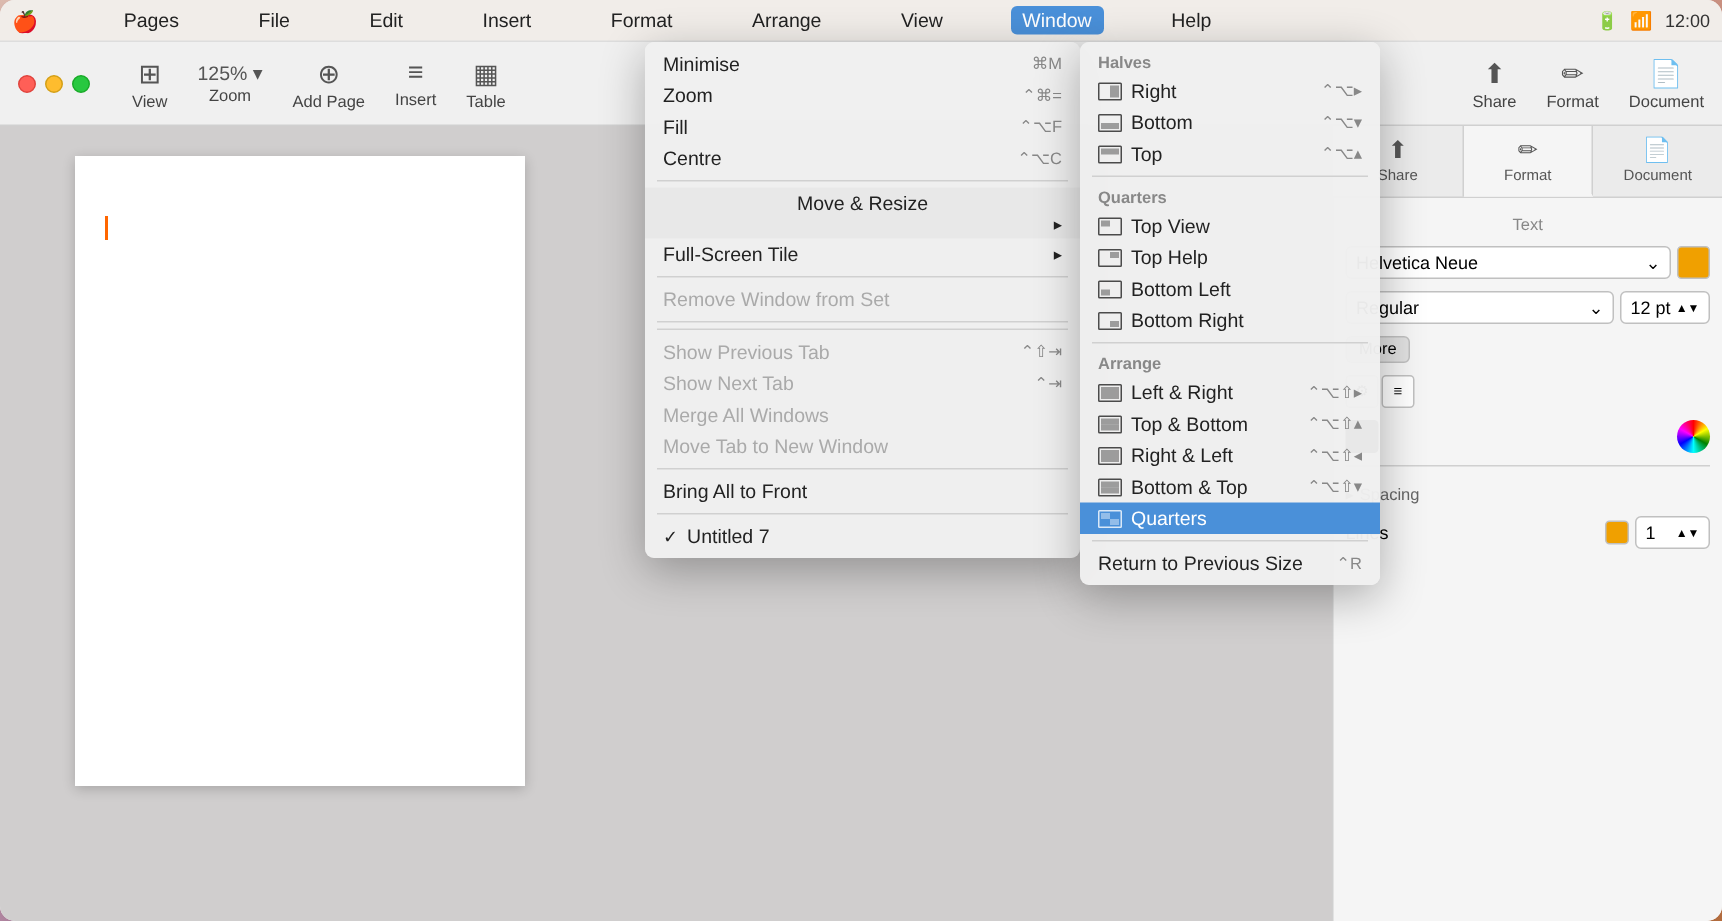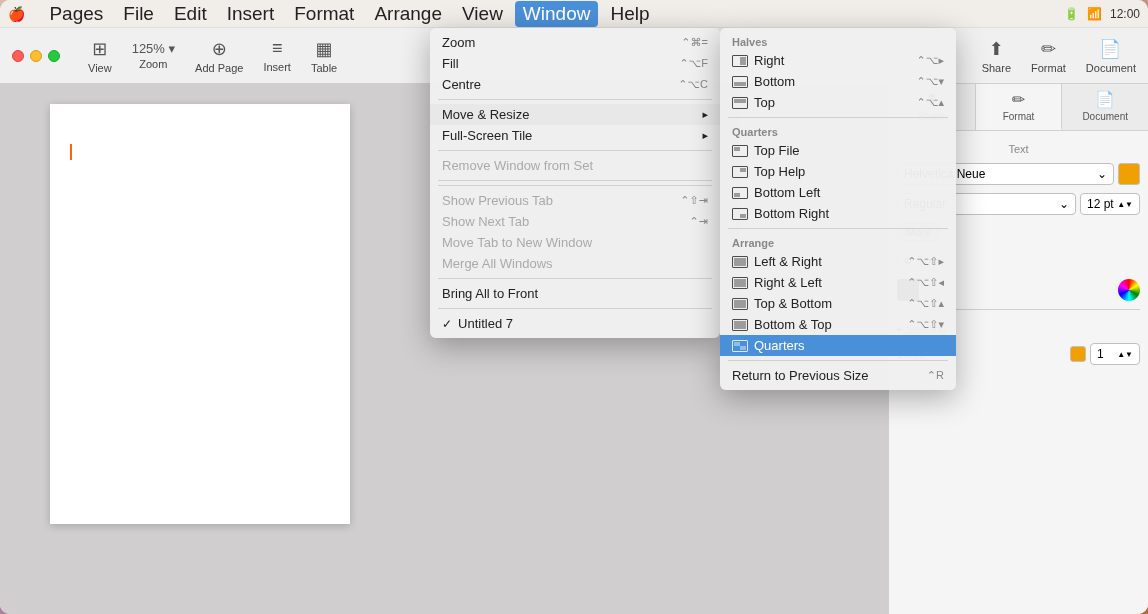--- a/index.html
+++ b/index.html
@@ -53,23 +53,24 @@
 
     .menu-items {
       display: flex;
       gap: 4px;
     }
 
     .menu-item {
       padding: 2px 8px;
       border-radius: 4px;
       cursor: pointer;
-      font-size: 19px;
+      font-size: 13px;
       color: #222;
       white-space: nowrap;
+      margin-left: 33px;
     }
 
     .menu-item.active {
       background: #4a90d9;
       color: white;
     }
 
     .menu-right {
       margin-left: auto;
       display: flex;
@@ -353,28 +354,29 @@
       font-size: 11px;
     }
 
     .menu-row .checkmark {
       margin-right: 6px;
       font-size: 12px;
     }
 
     .menu-row.submenu-active {
       background: #e8e8e8;
+      flex-direction: column;
     }
 
     
     .submenu-main {
       position: absolute;
       top: 28px;
       left: 720px;
-      width: 236px;
+      width: 200px;
       background: rgba(240,240,240,0.97);
       border-radius: 6px;
       box-shadow: 0 8px 30px rgba(0,0,0,0.3);
       padding: 4px 0;
       z-index: 101;
     }
 
     .submenu-section-label {
       font-size: 11px;
       color: #888;
@@ -686,20 +688,24 @@
             </div>
           </div>
         </div>
       </div>
     </div>
   </div>
 
   <div class="window-menu">
 
     <div class="menu-row">
+      <span>Minimise</span>
+      <span class="shortcut">⌘M</span>
+    </div>
+    <div class="menu-row">
       <span>Zoom</span>
       <span class="shortcut">⌃⌘=</span>
     </div>
     <div class="menu-row">
       <span>Fill</span>
       <span class="shortcut">⌃⌥F</span>
     </div>
     <div class="menu-row">
       <span>Centre</span>
       <span class="shortcut">⌃⌥C</span>
@@ -729,24 +735,24 @@
 
     <div class="menu-row disabled">
       <span>Show Previous Tab</span>
       <span class="shortcut">⌃⇧⇥</span>
     </div>
     <div class="menu-row disabled">
       <span>Show Next Tab</span>
       <span class="shortcut">⌃⇥</span>
     </div>
     <div class="menu-row disabled">
+      <span>Merge All Windows</span>
+    </div>
+    <div class="menu-row disabled">
       <span>Move Tab to New Window</span>
-    </div>
-    <div class="menu-row disabled">
-      <span>Merge All Windows</span>
     </div>
 
     <div class="menu-separator"></div>
 
     <div class="menu-row">
       <span>Bring All to Front</span>
     </div>
 
     <div class="menu-separator"></div>
 
@@ -775,21 +781,21 @@
       <span>Top</span>
       <span class="shortcut">⌃⌥▴</span>
     </div>
 
     <div class="submenu-separator"></div>
 
     <div class="submenu-section-label">Quarters</div>
 
     <div class="submenu-row">
       <span class="tile-icon tile-icon-topleft"></span>
-      <span>Top File</span>
+      <span>Top View</span>
     </div>
     <div class="submenu-row">
       <span class="tile-icon tile-icon-topright"></span>
       <span>Top Help</span>
     </div>
     <div class="submenu-row">
       <span class="tile-icon tile-icon-botleft"></span>
       <span>Bottom Left</span>
     </div>
     <div class="submenu-row">
@@ -800,31 +806,31 @@
     <div class="submenu-separator"></div>
 
     <div class="submenu-section-label">Arrange</div>
 
     <div class="submenu-row">
       <span class="tile-icon tile-icon-lr"></span>
       <span>Left &amp; Right</span>
       <span class="shortcut">⌃⌥⇧▸</span>
     </div>
     <div class="submenu-row">
+      <span class="tile-icon tile-icon-tb"></span>
+      <span>Top &amp; Bottom</span>
+      <span class="shortcut">⌃⌥⇧▴</span>
+    </div>
+    <div class="submenu-row">
       <span class="tile-icon tile-icon-lr"></span>
       <span>Right &amp; Left</span>
       <span class="shortcut">⌃⌥⇧◂</span>
     </div>
     <div class="submenu-row">
       <span class="tile-icon tile-icon-tb"></span>
-      <span>Top &amp; Bottom</span>
-      <span class="shortcut">⌃⌥⇧▴</span>
-    </div>
-    <div class="submenu-row">
-      <span class="tile-icon tile-icon-tb"></span>
       <span>Bottom &amp; Top</span>
       <span class="shortcut">⌃⌥⇧▾</span>
     </div>
     <div class="submenu-row active">
       <span class="tile-icon tile-icon-quarters"></span>
       <span>Quarters</span>
     </div>
 
     <div class="submenu-separator"></div>
 

